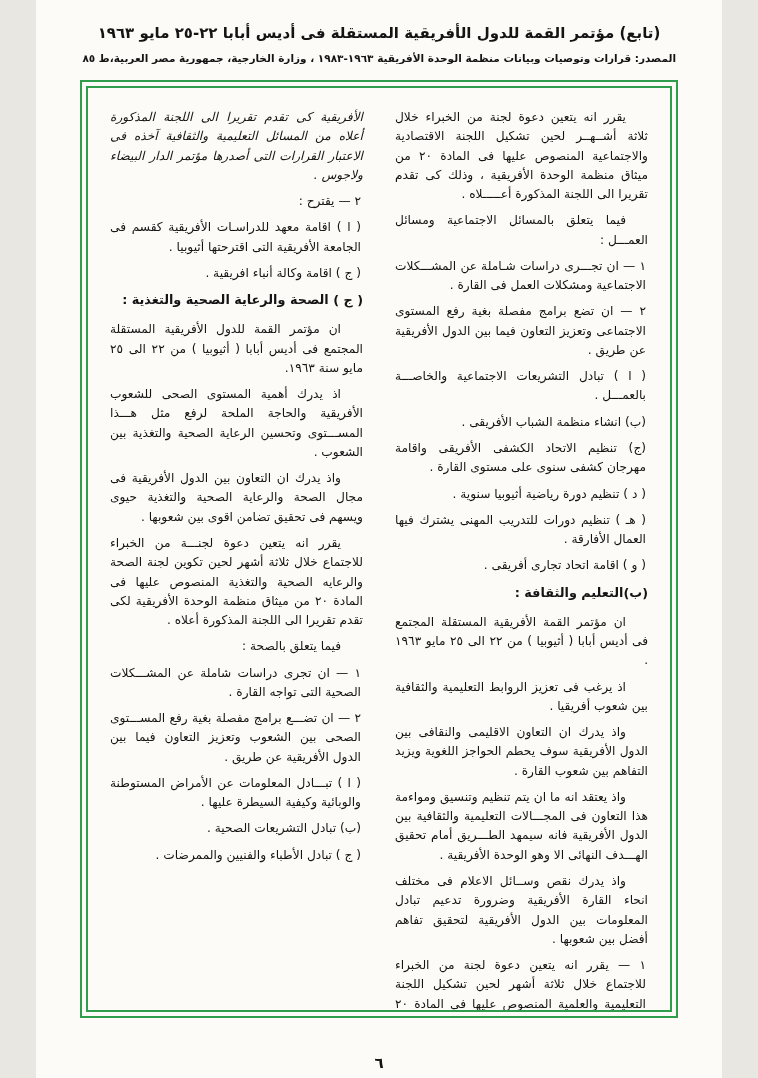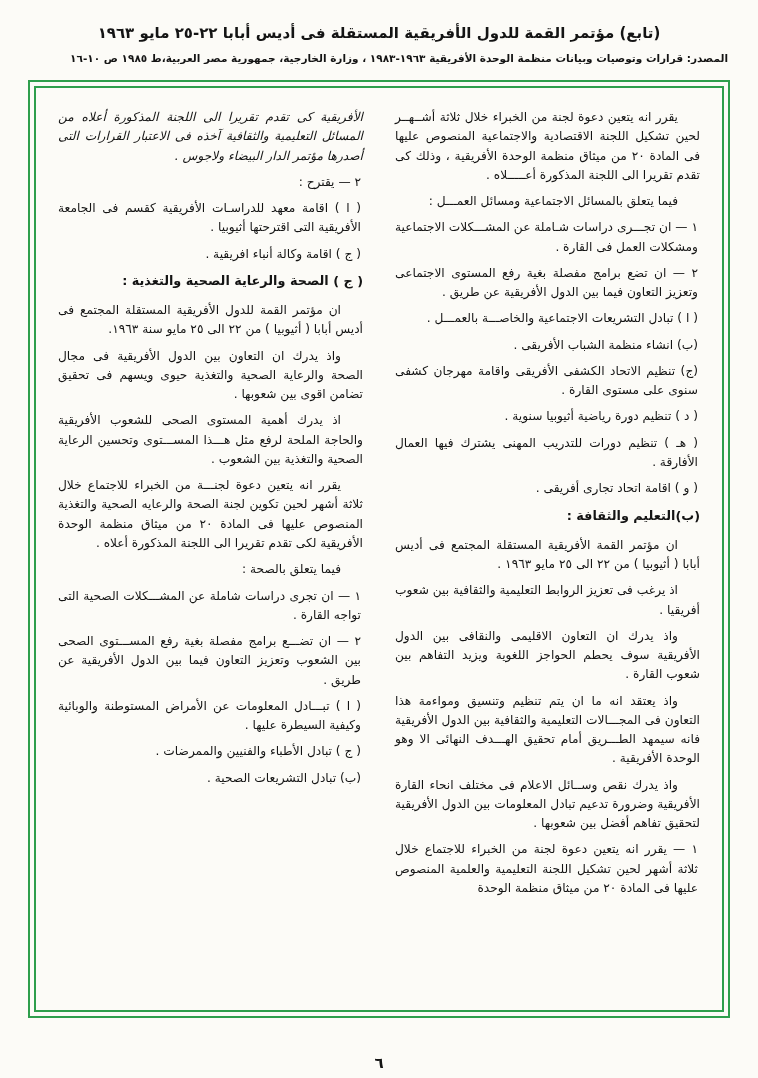--- a/index.html
+++ b/index.html
@@ -3,26 +3,26 @@
 <meta charset="utf-8">
 <style>
   :root { --green: #2e9e4c; --ink: #141414; --paper: #fcfbf7; }
   html, body { margin: 0; padding: 0; }
   body {
     background: #e9e7e1;
     font-family: "DejaVu Sans", "Liberation Sans", sans-serif;
     color: var(--ink);
   }
   .page {
-    width: 758px;
+    width: 686px;
     height: 1078px;
     margin: 0 auto;
     background: var(--paper);
     box-sizing: border-box;
-    padding: 24px 28px 0;
+    padding: 24px 44px 0;
     position: relative;
     direction: rtl;
     overflow: hidden;
   }
   .title {
     text-align: center;
     font-weight: bold;
     font-size: 15px;
     margin: 0 0 10px;
     letter-spacing: 0.2px;
@@ -110,28 +110,28 @@
             <p class="para normal">واذ يدرك نقص وســائل الاعلام فى مختلف انحاء القارة الأفريقية وضرورة تدعيم تبادل المعلومات بين الدول الأفريقية لتحقيق تفاهم أفضل بين شعوبها .</p>
             <p class="para item">١ — يقرر انه يتعين دعوة لجنة من الخبراء للاجتماع خلال ثلاثة أشهر لحين تشكيل اللجنة التعليمية والعلمية المنصوص عليها فى المادة ٢٠ من ميثاق منظمة الوحدة</p>
           </div>
         <div class="col">
             <p class="para cont">الأفريقية كى تقدم تقريرا الى اللجنة المذكورة أعلاه من المسائل التعليمية والثقافية آخذه فى الاعتبار القرارات التى أصدرها مؤتمر الدار البيضاء ولاجوس .</p>
             <p class="para item">٢ — يقترح :</p>
             <p class="para item">( ا ) اقامة معهد للدراسـات الأفريقية كقسم فى الجامعة الأفريقية التى اقترحتها أثيوبيا .</p>
             <p class="para item">( ج ) اقامة وكالة أنباء افريقية .</p>
             <p class="para heading">( ج ) الصحة والرعاية الصحية والتغذية :</p>
             <p class="para normal">ان مؤتمر القمة للدول الأفريقية المستقلة المجتمع فى أديس أبابا ( أثيوبيا ) من ٢٢ الى ٢٥ مايو سنة ١٩٦٣.</p>
+            <p class="para normal">اذ يدرك أهمية المستوى الصحى للشعوب الأفريقية والحاجة الملحة لرفع مثل هـــذا المســـتوى وتحسين الرعاية الصحية والتغذية بين الشعوب .</p>
             <p class="para normal">واذ يدرك ان التعاون بين الدول الأفريقية فى مجال الصحة والرعاية الصحية والتغذية حيوى ويسهم فى تحقيق تضامن اقوى بين شعوبها .</p>
-            <p class="para normal">اذ يدرك أهمية المستوى الصحى للشعوب الأفريقية والحاجة الملحة لرفع مثل هـــذا المســـتوى وتحسين الرعاية الصحية والتغذية بين الشعوب .</p>
             <p class="para normal">يقرر انه يتعين دعوة لجنـــة من الخبراء للاجتماع خلال ثلاثة أشهر لحين تكوين لجنة الصحة والرعايه الصحية والتغذية المنصوص عليها فى المادة ٢٠ من ميثاق منظمة الوحدة الأفريقية لكى تقدم تقريرا الى اللجنة المذكورة أعلاه .</p>
             <p class="para plain">فيما يتعلق بالصحة :</p>
             <p class="para item">١ — ان تجرى دراسات شاملة عن المشـــكلات الصحية التى تواجه القارة .</p>
             <p class="para item">٢ — ان تضـــع برامج مفصلة بغية رفع المســـتوى الصحى بين الشعوب وتعزيز التعاون فيما بين الدول الأفريقية عن طريق .</p>
             <p class="para item">( ا ) تبـــادل المعلومات عن الأمراض المستوطنة والوبائية وكيفية السيطرة عليها .</p>
+            <p class="para item">(ب) تبادل التشريعات الصحية .</p>
             <p class="para item">( ج ) تبادل الأطباء والفنيين والممرضات .</p>
-            <p class="para item">(ب) تبادل التشريعات الصحية .</p>
           </div>
       </div>
     </div>
   </div>
 
   <div class="footer">٦</div>
 </div>
 
 </body></html>

